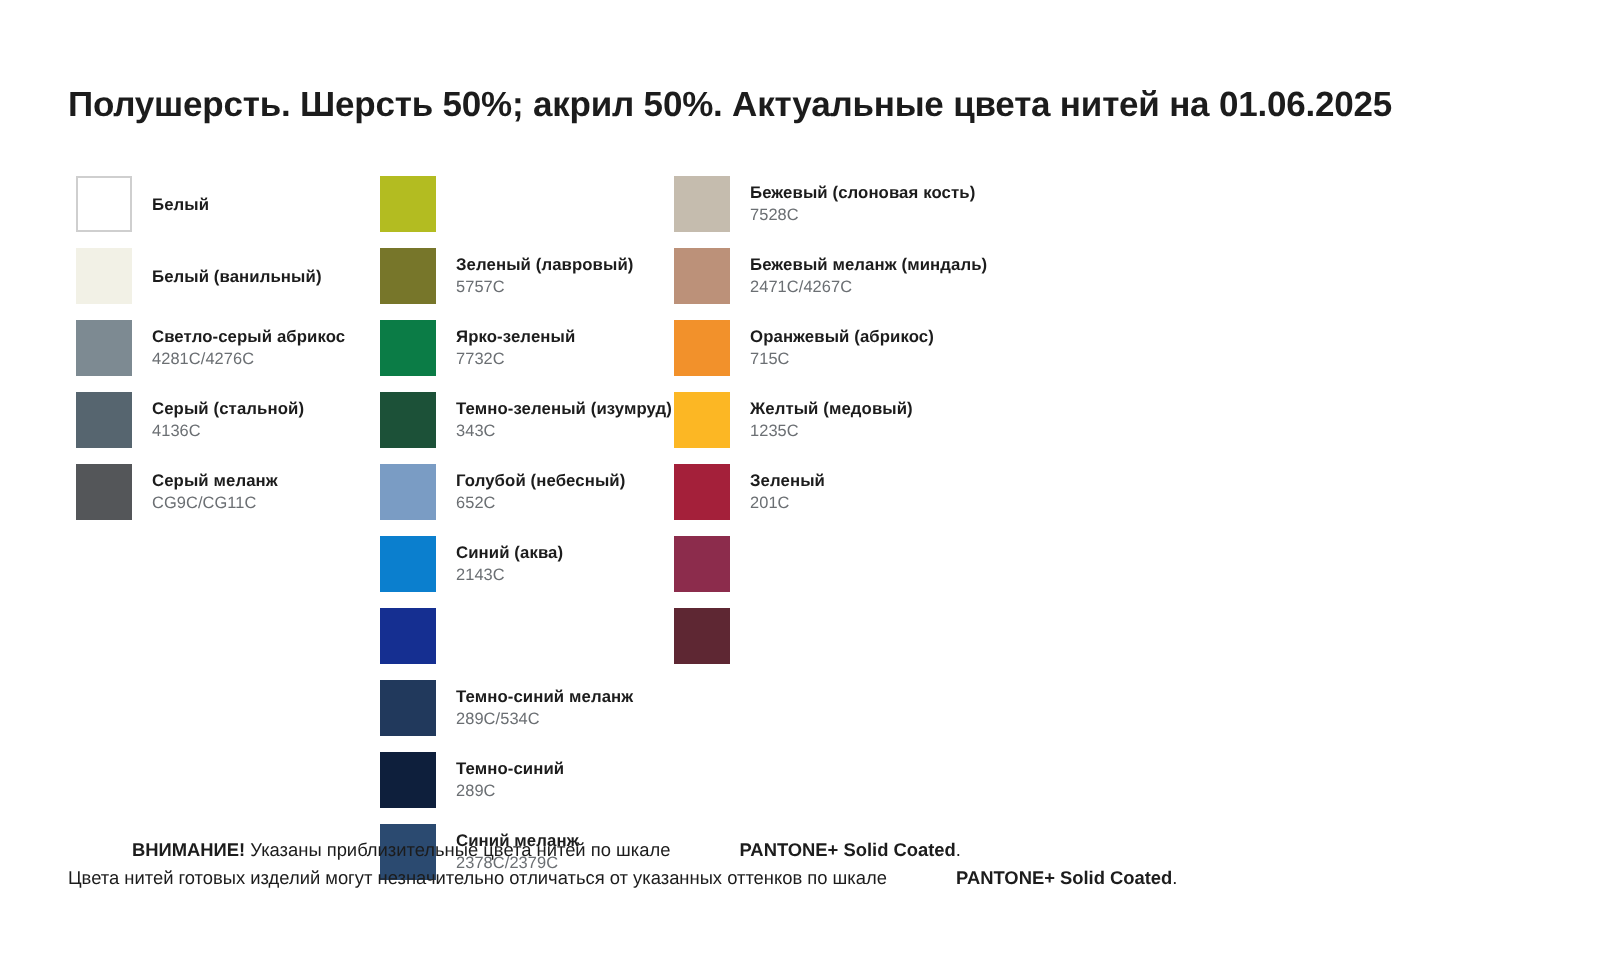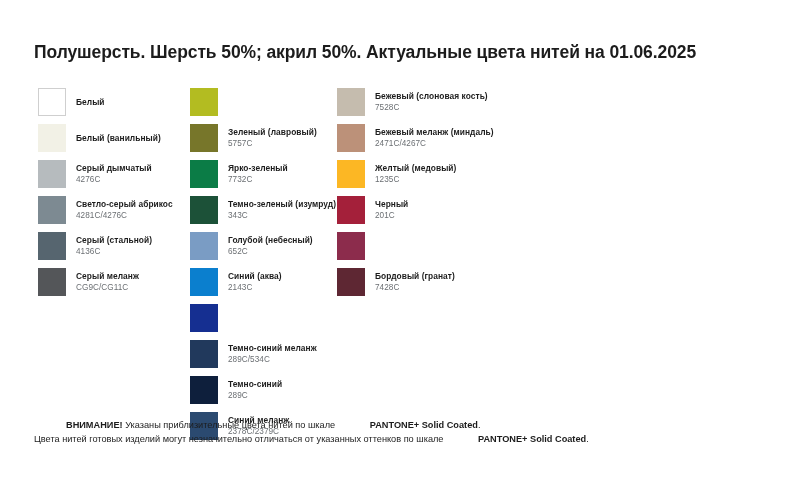--- a/index.html
+++ b/index.html
@@ -108,27 +108,20 @@
             <div class="cname">Белый</div>
           </div>
         </div>
         <div class="row">
           <div class="swatch" style="background: rgb(242, 241, 230);"></div>
           <div class="labels">
             <div class="cname">Белый (ванильный)</div>
           </div>
         </div>
         <div class="row">
-          <div class="swatch" style="background: rgb(182, 187, 190);"></div>
-          <div class="labels">
-            <div class="cname">Серый дымчатый</div>
-            <div class="ccode">4276C</div>
-          </div>
-        </div>
-        <div class="row">
           <div class="swatch" style="background: rgb(125, 138, 146);"></div>
           <div class="labels">
             <div class="cname">Светло-серый абрикос</div>
             <div class="ccode">4281C/4276C</div>
           </div>
         </div>
         <div class="row">
           <div class="swatch" style="background: rgb(86, 101, 111);"></div>
           <div class="labels">
             <div class="cname">Серый (стальной)</div>
@@ -216,42 +209,45 @@
           </div>
         </div>
         <div class="row">
           <div class="swatch" style="background: rgb(188, 145, 121);"></div>
           <div class="labels">
             <div class="cname">Бежевый меланж (миндаль)</div>
             <div class="ccode">2471C/4267C</div>
           </div>
         </div>
         <div class="row">
+          <div class="swatch" style="background: rgb(242, 145, 43);"></div>
+          <div class="labels">
+            <div class="cname">Оранжевый (абрикос)</div>
+            <div class="ccode">715C</div>
+          </div>
+        </div>
+        <div class="row">
           <div class="swatch" style="background: rgb(252, 183, 36);"></div>
           <div class="labels">
             <div class="cname">Желтый (медовый)</div>
             <div class="ccode">1235C</div>
           </div>
         </div>
         <div class="row">
           <div class="swatch" style="background: rgb(164, 32, 58);"></div>
           <div class="labels">
-            <div class="cname">Черный</div>
+            <div class="cname">Зеленый</div>
             <div class="ccode">201C</div>
           </div>
         </div>
         <div class="row">
           <div class="swatch" style="background: rgb(140, 44, 76);"></div>
         </div>
         <div class="row">
           <div class="swatch" style="background: rgb(94, 39, 51);"></div>
-          <div class="labels">
-            <div class="cname">Бордовый (гранат)</div>
-            <div class="ccode">7428C</div>
-          </div>
         </div>
       </div>
   </div>
 
   <div class="footer">
     <div class="ln">
       <b>ВНИМАНИЕ!</b><span> Указаны приблизительные цвета нитей по шкале </span><b>PANTONE+ Solid Coated</b><span>.</span>
     </div>
     <div class="ln">
       <span>Цвета нитей готовых изделий могут незначительно отличаться от указанных оттенков по шкале </span><b>PANTONE+ Solid Coated</b><span>.</span>

